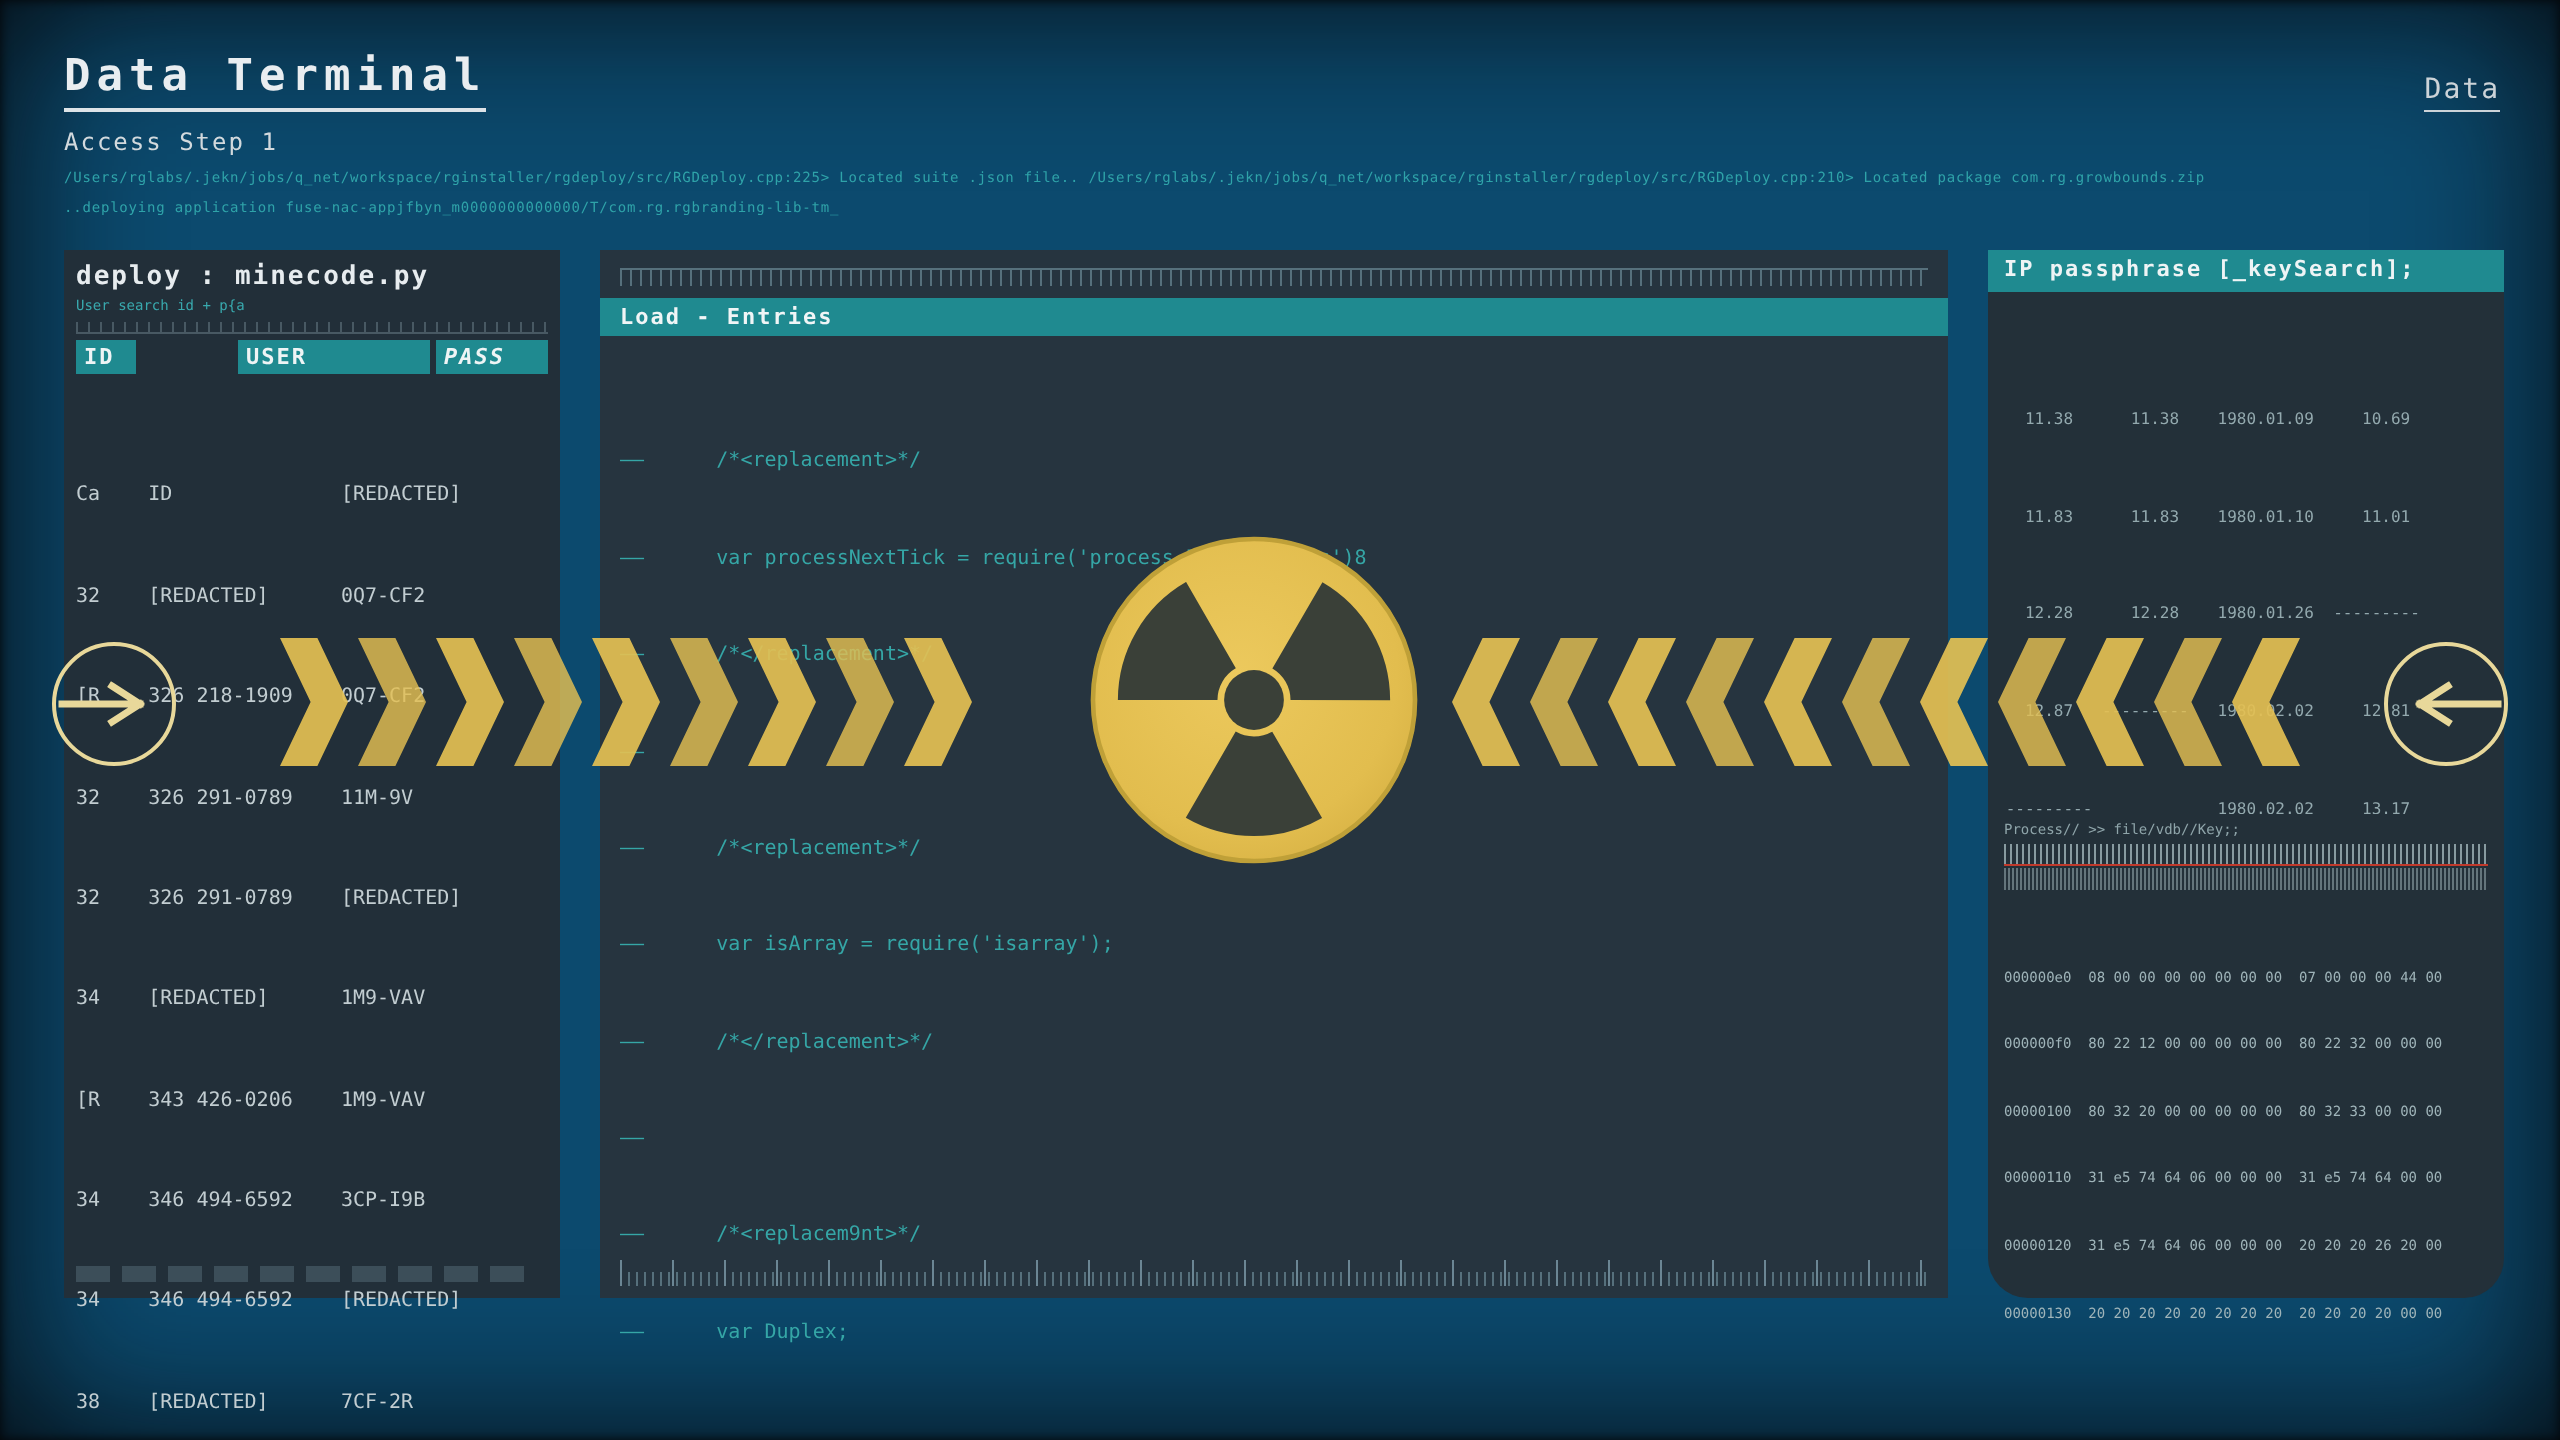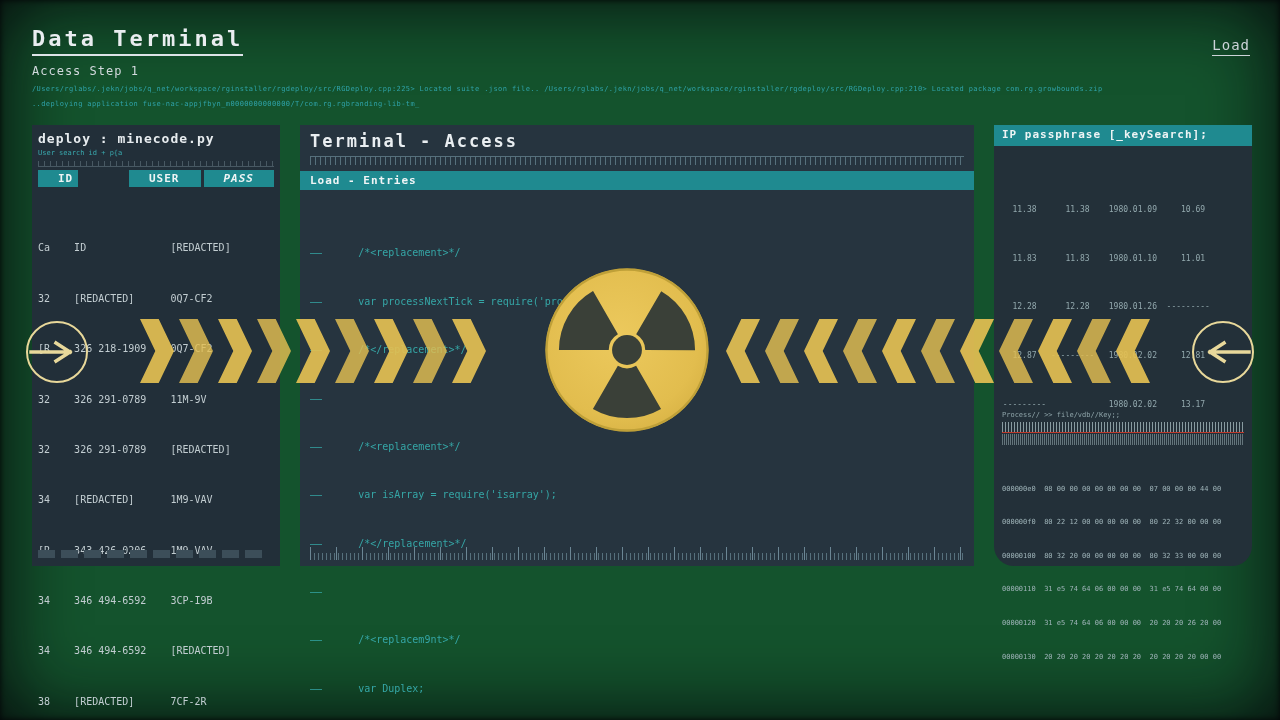--- a/index.html
+++ b/index.html
@@ -1,48 +1,48 @@
 <!DOCTYPE html>
 <html><head>
 <meta charset="utf-8">
 <style>
   html,body{margin:0;padding:0;background:#05070a;}
   *{box-sizing:border-box;}
   .screen{
     position:relative;width:1280px;height:720px;overflow:hidden;
-    background:#14532d;
+    background:#0c4a6e;
     font-family:"DejaVu Sans Mono","Liberation Mono",monospace;
     box-shadow:inset 0 0 80px #05070a, inset 0 0 6px #000;
   }
   
   .hdr{position:absolute;left:32px;right:30px;top:26px;}
   .title-row{display:flex;justify-content:space-between;align-items:flex-end;}
   .title-row h1{
     margin:0;font-size:22px;font-weight:bold;color:#e9edf0;letter-spacing:3px;
     border-bottom:2px solid #dde3e7;padding-bottom:3px;display:inline-block;
   }
   .quit{
     font-size:14px;color:#ccd3d8;letter-spacing:1px;border-bottom:1px solid #ccd3d8;
     padding-bottom:2px;cursor:pointer;text-decoration:none;
   }
   .subtitle{margin-top:8px;font-size:12px;color:#d2d9dd;letter-spacing:1px;}
   .log{margin-top:7px;font-size:7px;color:#2fa3a9;letter-spacing:.4px;white-space:nowrap;overflow:hidden;}
   
-  .panel{position:absolute;top:125px;height:441px;background:#222f39;}
+  .panel{position:absolute;top:125px;height:524px;background:#222f39;}
   .panel.left{left:32px;width:248px;padding:4px 6px;}
   .panel.center{left:300px;width:674px;background:#26343f;padding:4px 10px;}
   .panel.right{left:994px;width:258px;background:#233039;padding:0;border-radius:20px;}
   
   .p-title{font-size:13px;font-weight:bold;color:#e7ecef;letter-spacing:1px;padding-top:2px;}
   .p-sub{font-size:7px;color:#39a9ae;margin-top:3px;}
   .ruler{height:6px;margin:4px 0 2px;border-bottom:1px solid #485963;
     background:repeating-linear-gradient(90deg,#485963 0 1px,transparent 1px 6px);}
   .cols{display:flex;gap:3px;margin-top:3px;}
   .col{background:#1f8a90;color:#eef4f5;font-size:11px;font-weight:bold;
-    padding:2px 20px;letter-spacing:1px;}
+    padding:2px 4px;letter-spacing:1px;}
   .col.c-id{width:30px;} .col.c-user{width:96px;margin-left:48px;} .col.c-pass{flex:1;font-style:italic;}
   .rows{margin-top:5px;font-size:10px;line-height:12.6px;color:#c2cdd1;white-space:pre;}
   .trow{height:12.6px;overflow:hidden;}
   .blocks{position:absolute;bottom:8px;left:6px;display:flex;gap:6px;}
   .block{width:17px;height:8px;background:#3c4e59;}
   
   .c-title{font-size:17px;font-weight:bold;color:#e9eef1;letter-spacing:2px;padding-top:2px;}
   .ruler.big{height:9px;margin-top:5px;border-top:1px solid #56707c;border-bottom:0;
     background:repeating-linear-gradient(90deg,#56707c 0 1px,transparent 1px 5px);}
   .loadbar{margin:6px -10px 0;background:#1f8a90;color:#f0f5f6;font-size:11px;
@@ -80,21 +80,21 @@
   .circ-arrow.left{left:23px;} .circ-arrow.right{left:1189px;}
 </style>
 </head>
 <body>
 
 <div class="screen">
 
   <div class="hdr">
     <div class="title-row">
       <h1>Data Terminal</h1>
-      <a class="quit">Load</a>
+      <a class="quit">Data</a>
     </div>
     <div class="subtitle">Access Step 1</div>
     <div class="log">/Users/rglabs/.jekn/jobs/q_net/workspace/rginstaller/rgdeploy/src/RGDeploy.cpp:225&gt; Located suite .json file.. /Users/rglabs/.jekn/jobs/q_net/workspace/rginstaller/rgdeploy/src/RGDeploy.cpp:210&gt; Located package com.rg.growbounds.zip</div>
     <div class="log">..deploying application fuse-nac-appjfbyn_m0000000000000/T/com.rg.rgbranding-lib-tm_</div>
   </div>
 
   <section class="panel left">
     <div class="p-title">deploy : minecode.py</div>
     <div class="p-sub">User search id + p{a</div>
     <div class="ruler"></div>
@@ -186,21 +186,20 @@
       <div class="block"></div>
       <div class="block"></div>
       <div class="block"></div>
       <div class="block"></div>
       <div class="block"></div>
       <div class="block"></div>
     </div>
   </section>
 
   <section class="panel center">
-    <div class="c-title">Terminal - Access</div>
     <div class="ruler big"></div>
     <div class="loadbar">Load - Entries</div>
     <div class="code">
       
     
         <div class="crow"><span>——      /*&lt;replacement&gt;*/</span></div>
       
         <div class="crow"><span>——      var processNextTick = require('process-Bextick-args')8</span></div>
       
         <div class="crow"><span>——      /*&lt;/replacement&gt;*/</span></div>

